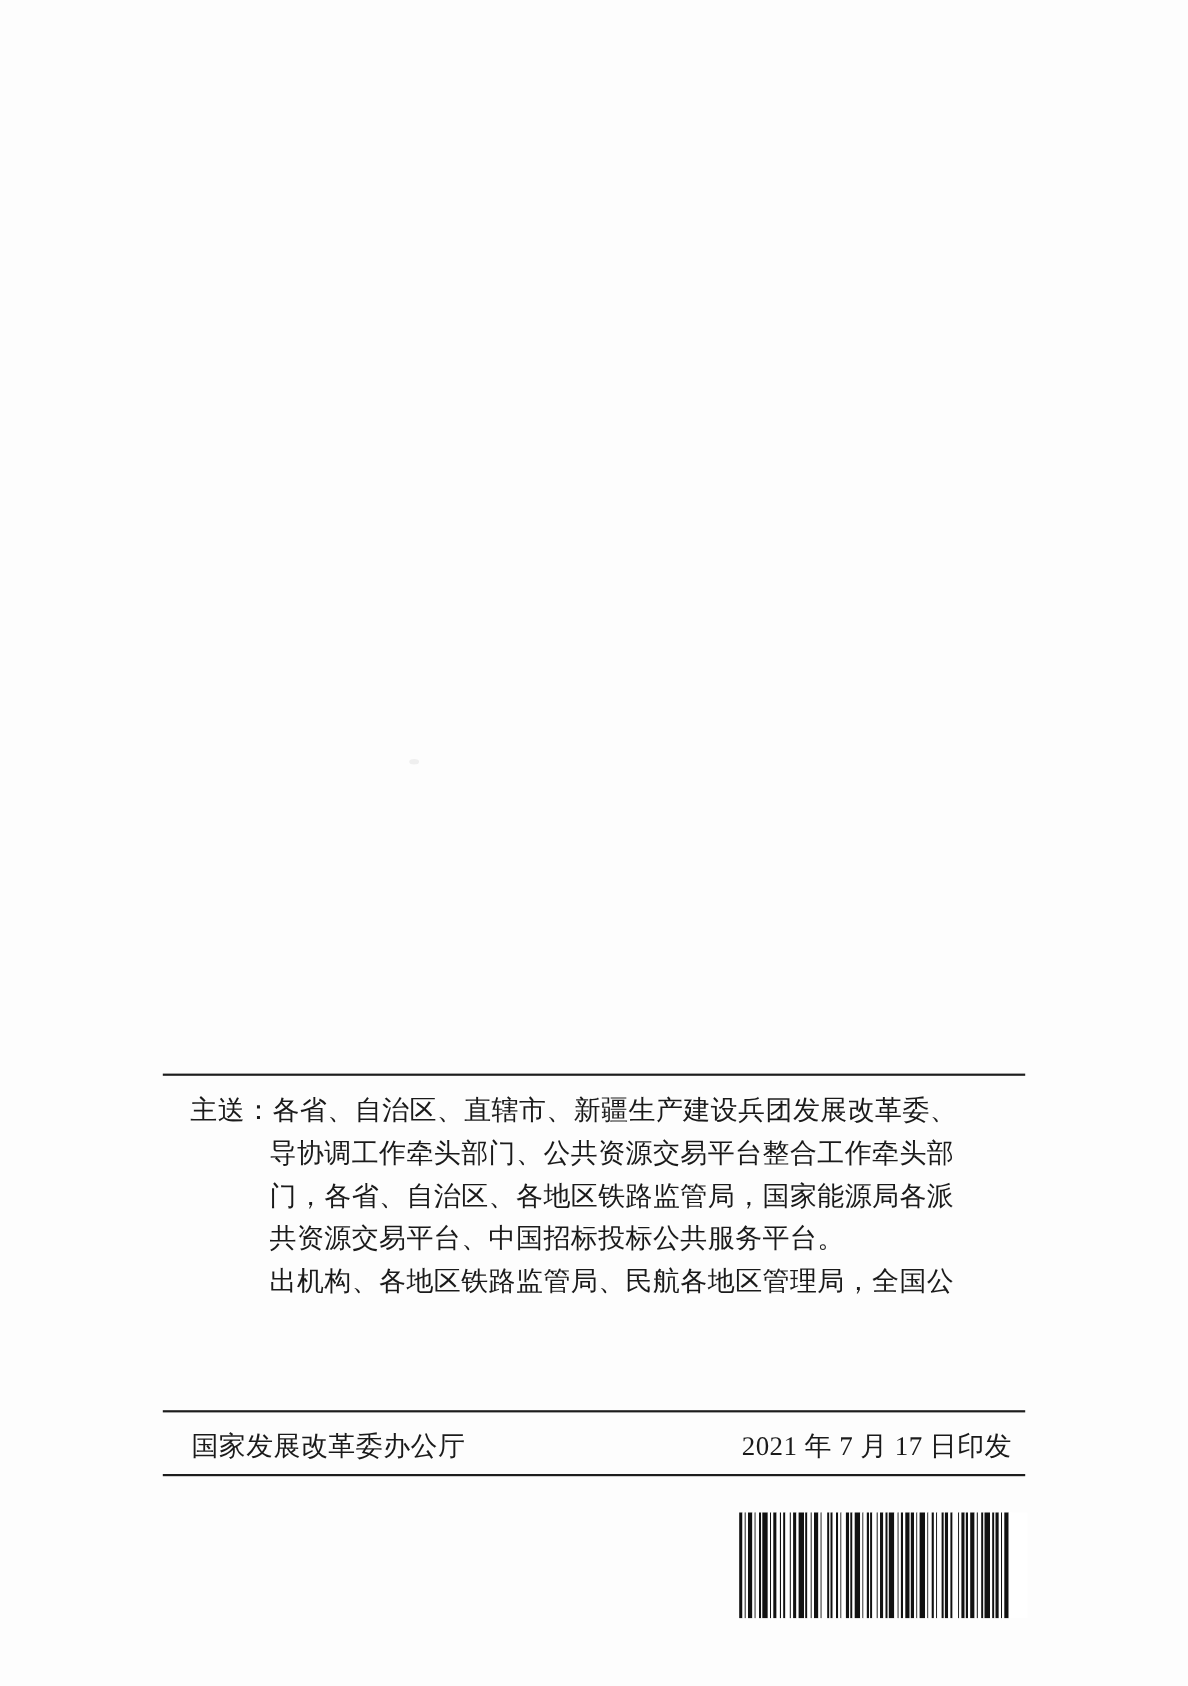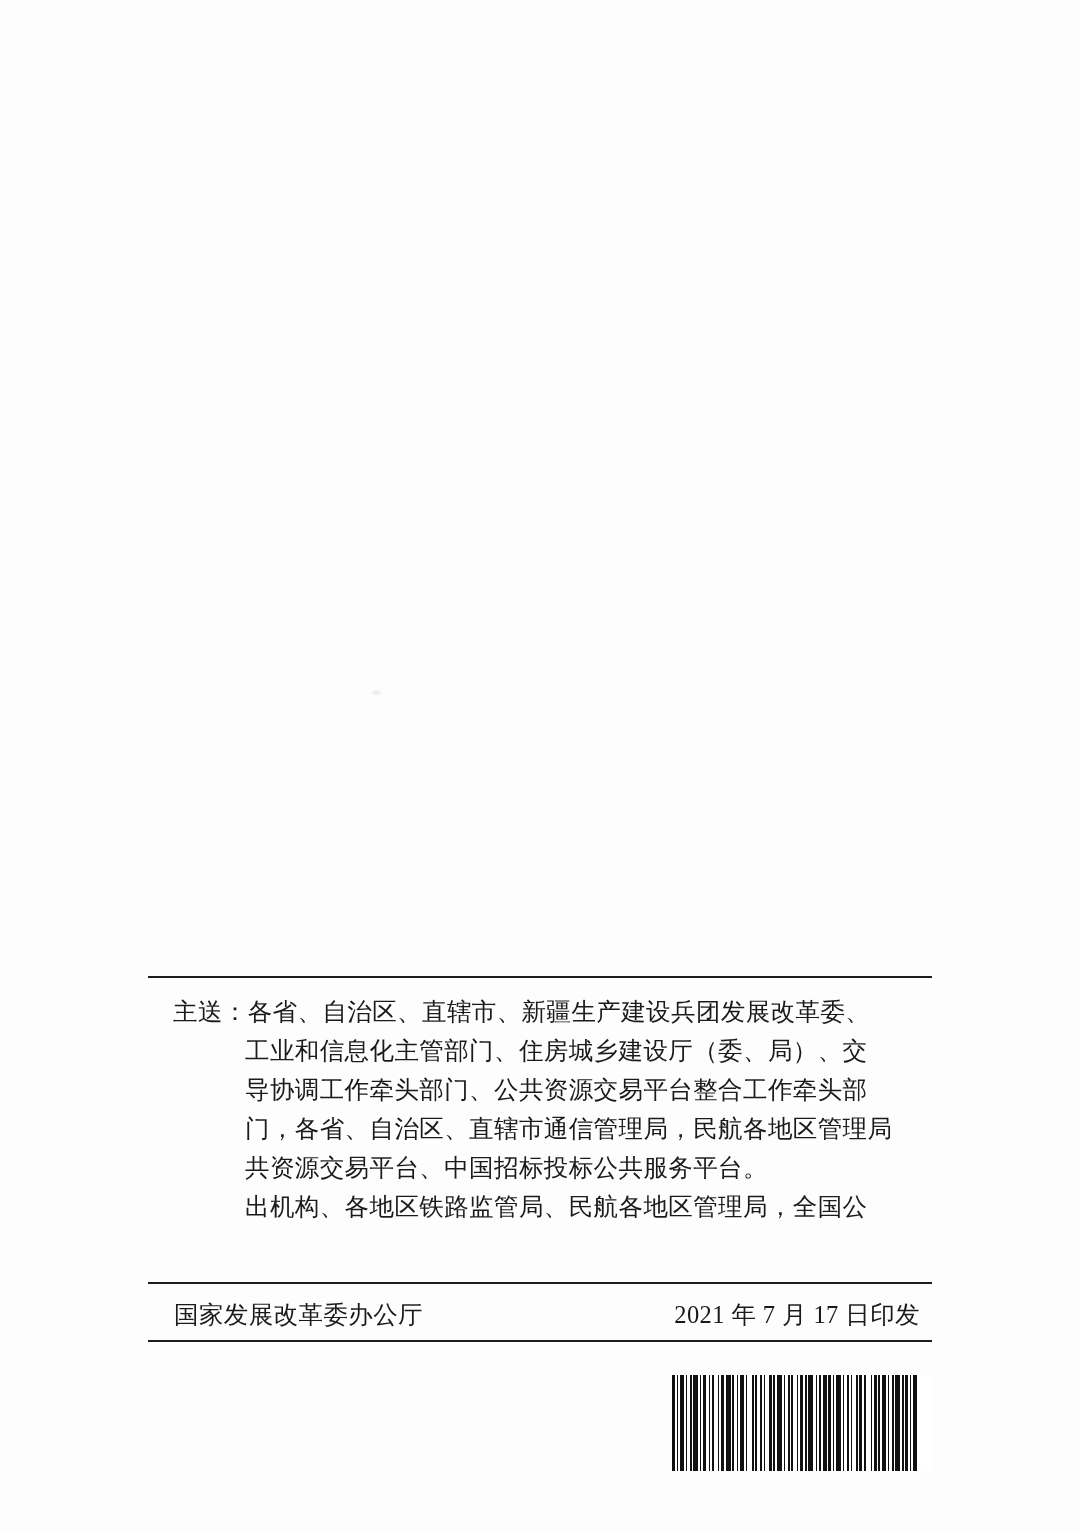--- a/index.html
+++ b/index.html
@@ -55,20 +55,21 @@
 
   
   .dist-block {
     position: absolute;
     left: 148px;
     top: 992px;
     width: 790px;
     font-size: 24.5px;
     line-height: 39px;
     letter-spacing: 0.4px;
+    font-family: Liberation Mono, monospace;
   }
   .dist-line {
     white-space: pre;
     display: block;
   }
   .dist-line.first {
     text-indent: 25px;
   }
   .dist-line.cont {
     text-indent: 97px;
@@ -113,23 +114,22 @@
 
 <div class="page">
 
   <div class="blank-body"></div>
   <div class="speck"></div>
 
   <div class="rule top"></div>
 
   <div class="dist-block">
     <span class="dist-line first">主送：各省、自治区、直辖市、新疆生产建设兵团发展改革委、</span>
-    <span class="dist-line cont">工业和信息化主管部门、住房城乡建设厅（委、局）、交</span>
     <span class="dist-line cont">导协调工作牵头部门、公共资源交易平台整合工作牵头部</span>
-    <span class="dist-line cont">门，各省、自治区、直辖市通信管理局，民航各地区管理局</span>
+    <span class="dist-line cont">门，各省、自治区、各地区铁路监管局，国家能源局各派</span>
     <span class="dist-line cont">共资源交易平台、中国招标投标公共服务平台。</span>
     <span class="dist-line cont">出机构、各地区铁路监管局、民航各地区管理局，全国公</span>
   </div>
 
   <div class="rule mid"></div>
 
   <div class="footer-row">
     <div class="footer-left">国家发展改革委办公厅</div>
     <div class="footer-right">2021 年 7 月 17 日印发</div>
   </div>

